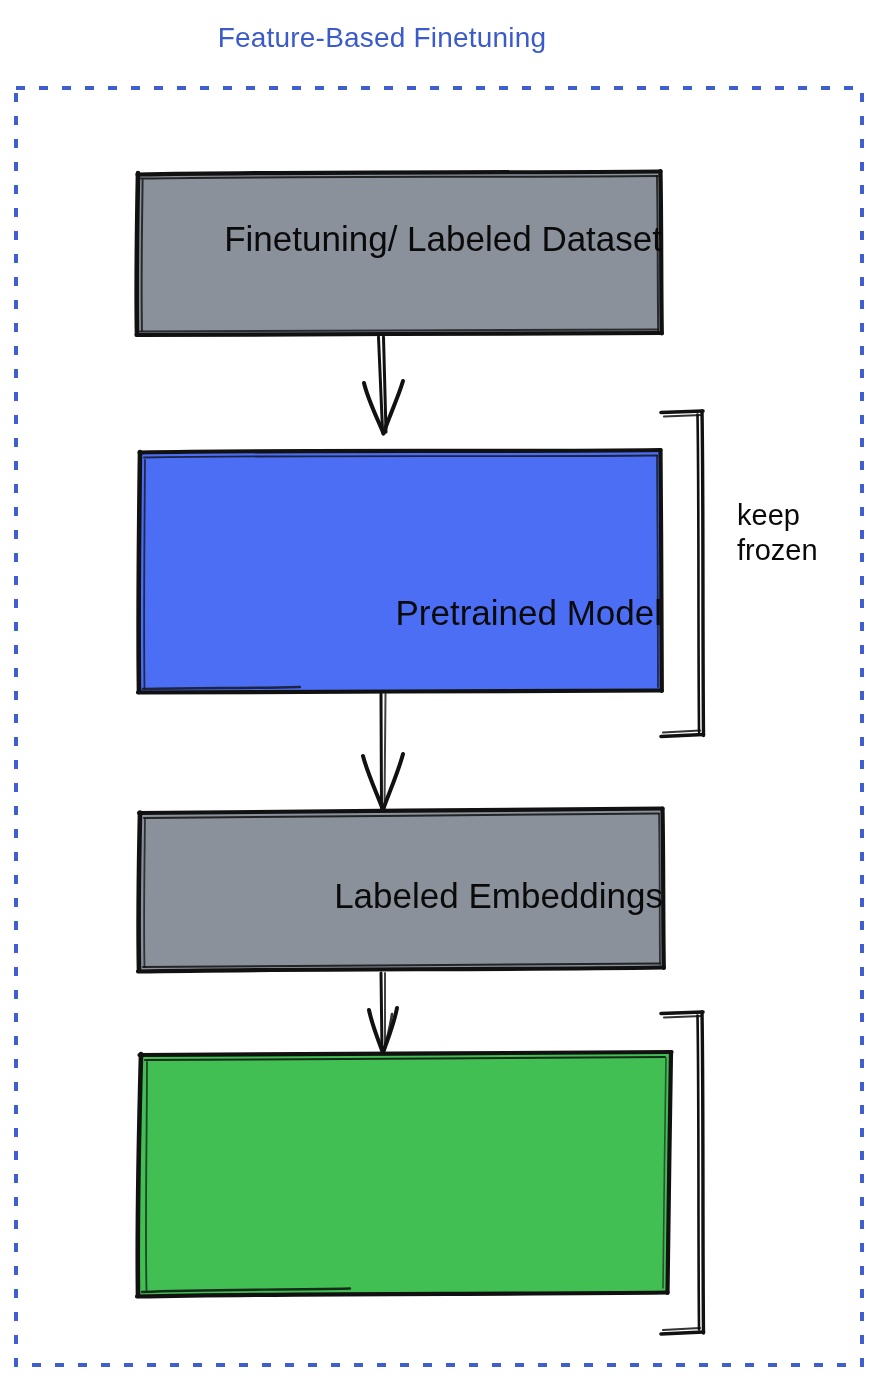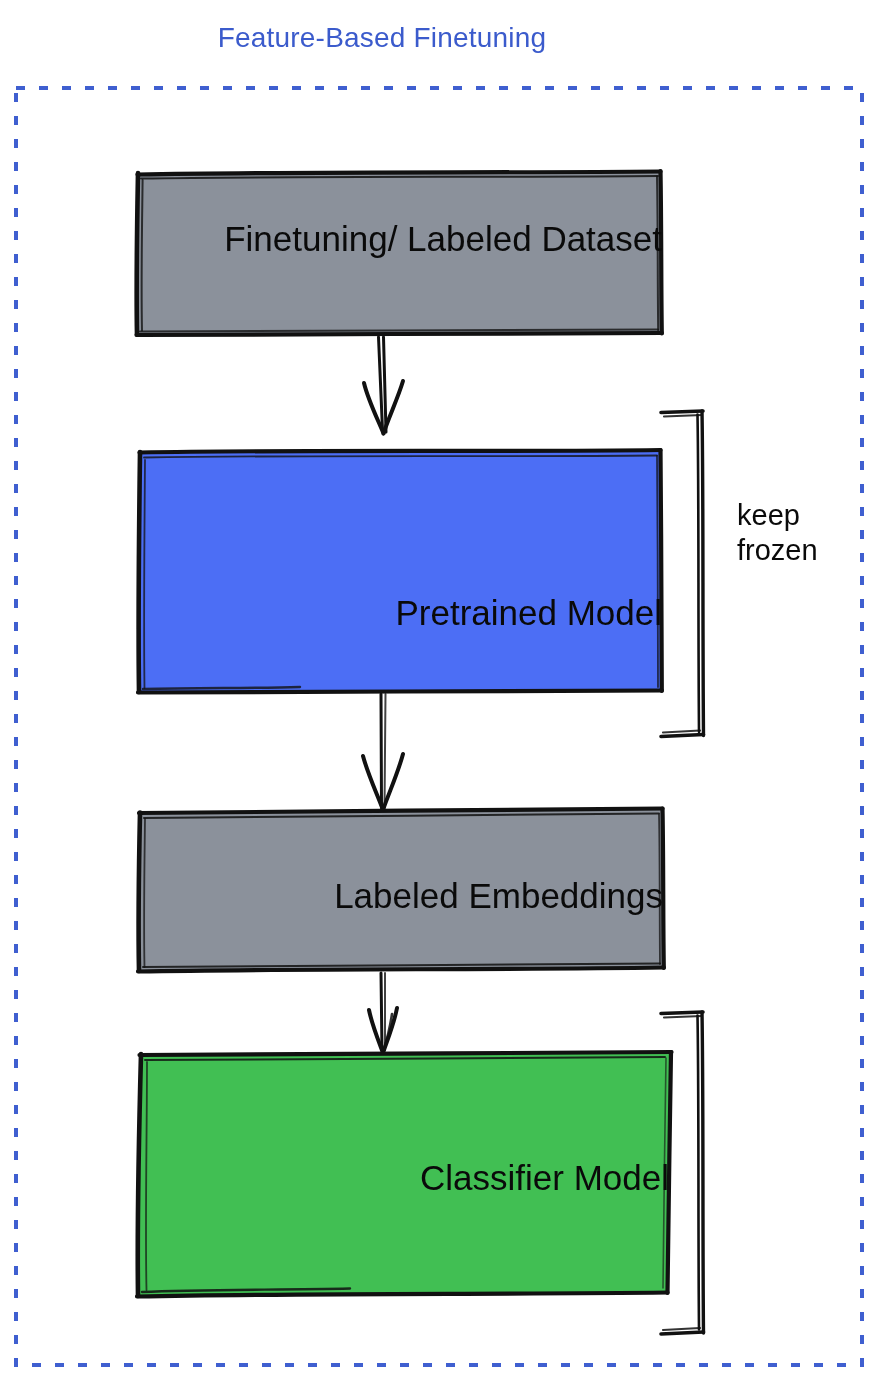--- a/index.html
+++ b/index.html
@@ -160,19 +160,18 @@
     </g>
 
   </svg>
 
   <div class="node-label" style="left:138px; top:219px; width:524px;">Finetuning/ Labeled Dataset</div>
 
   <div class="node-label" style="left:140px; top:557px; width:522px;margin-top:36px;">Pretrained Model</div>
 
   <div class="node-label" style="left:140px; top:876px; width:523px;">Labeled Embeddings</div>
 
-  <div class="node-label" style="left:142px; top:1158px; width:527px;">Classifier Model</div>
 
   <div class="bracket-label" style="left:737px; top:498px;">keep
 frozen</div>
 
 
 </div>
 
 </body></html>

